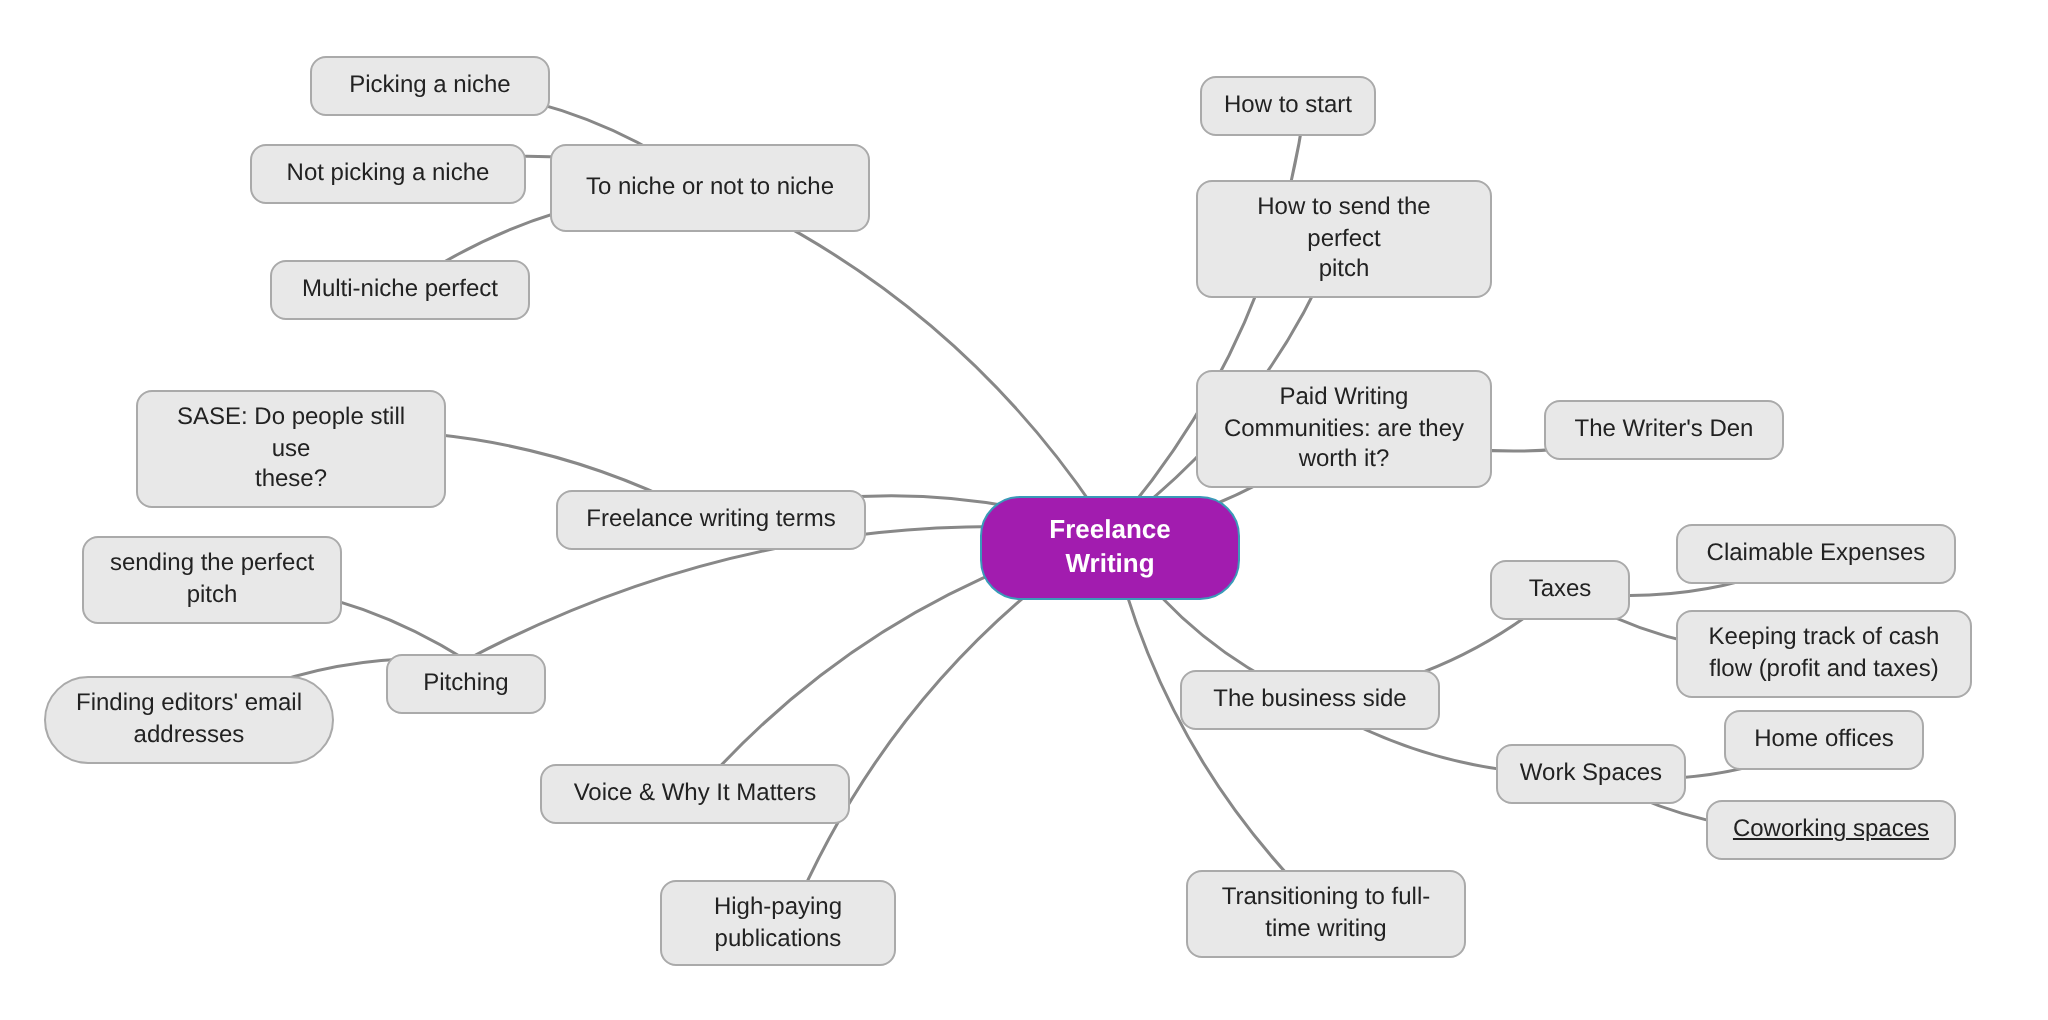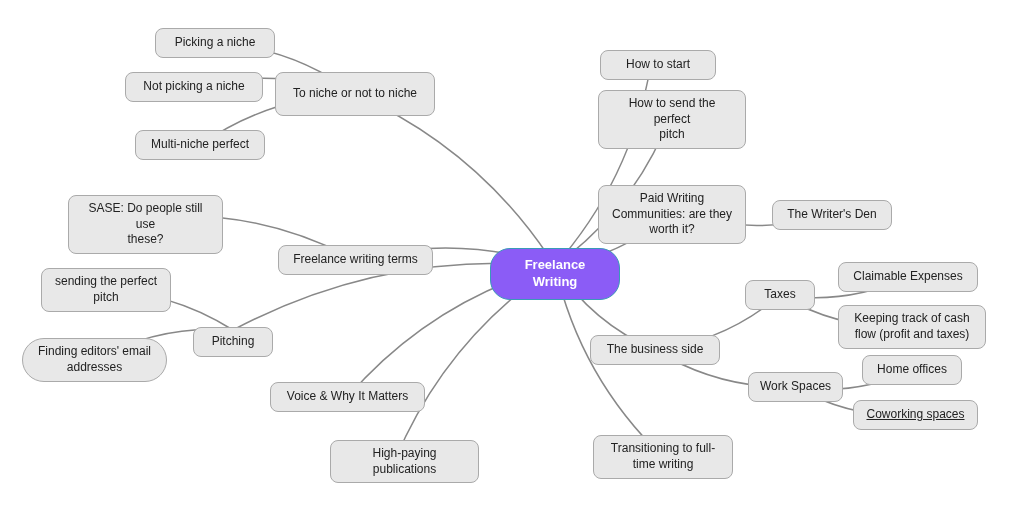--- a/index.html
+++ b/index.html
@@ -31,21 +31,21 @@
       background: #e8e8e8;
       padding: 5px 10px;
       font-size: 12px;
       color: #222;
       text-align: center;
       z-index: 1;
       line-height: 1.3;
       white-space: nowrap;
     }
     .node.center {
-      background: #8b5cf6;
+      background: #a21caf;
       color: #fff;
       font-weight: bold;
       border-color: #3a9ab8;
       border-radius: 20px;
       font-size: 13px;
       padding: 8px 16px;
     }
   </style>
 </head>
 <body>
@@ -84,23 +84,23 @@
       <div class="node" style="left: 275px; top: 72px; width: 160px; min-height: 44px; display: flex; align-items: center; justify-content: center; white-space: pre-line;">To niche or not to niche</div>
       <div class="node" style="left: 68px; top: 195px; width: 155px; min-height: 44px; display: flex; align-items: center; justify-content: center; white-space: pre-line;">SASE: Do people still use
 these?</div>
       <div class="node" style="left: 278px; top: 245px; width: 155px; min-height: 30px; display: flex; align-items: center; justify-content: center; white-space: pre-line;">Freelance writing terms</div>
       <div class="node" style="left: 193px; top: 315px; width: 80px; min-height: 30px; display: flex; align-items: center; justify-content: center; white-space: pre-line; margin-top: 12px;">Pitching</div>
       <div class="node" style="left: 25px; top: 268px; width: 130px; min-height: 44px; display: flex; align-items: center; justify-content: center; white-space: pre-line; margin-left: 16px;">sending the perfect
 pitch</div>
       <div class="node" style="left: 22px; top: 338px; width: 145px; min-height: 44px; display: flex; align-items: center; justify-content: center; white-space: pre-line; border-radius: 22px;">Finding editors' email
 addresses</div>
       <div class="node" style="left: 270px; top: 382px; width: 155px; min-height: 30px; display: flex; align-items: center; justify-content: center; white-space: pre-line;">Voice &amp; Why It Matters</div>
-      <div class="node" style="left: 330px; top: 440px; width: 149px; min-height: 40px; display: flex; align-items: center; justify-content: center; white-space: pre-line;">High-paying
+      <div class="node" style="left: 330px; top: 440px; width: 118px; min-height: 40px; display: flex; align-items: center; justify-content: center; white-space: pre-line;">High-paying
 publications</div>
-      <div class="node" style="left: 600px; top: 50px; width: 116px; min-height: 30px; display: flex; align-items: center; justify-content: center; white-space: pre-line;">How to start</div>
+      <div class="node" style="left: 600px; top: 38px; width: 88px; min-height: 30px; display: flex; align-items: center; justify-content: center; white-space: pre-line;">How to start</div>
       <div class="node" style="left: 598px; top: 90px; width: 148px; min-height: 44px; display: flex; align-items: center; justify-content: center; white-space: pre-line;">How to send the perfect
 pitch</div>
       <div class="node" style="left: 598px; top: 185px; width: 148px; min-height: 54px; display: flex; align-items: center; justify-content: center; white-space: pre-line;">Paid Writing
 Communities: are they
 worth it?</div>
       <div class="node" style="left: 772px; top: 200px; width: 120px; min-height: 30px; display: flex; align-items: center; justify-content: center; white-space: pre-line;">The Writer's Den</div>
       <div class="node" style="left: 590px; top: 335px; width: 130px; min-height: 30px; display: flex; align-items: center; justify-content: center; white-space: pre-line;">The business side</div>
       <div class="node" style="left: 745px; top: 280px; width: 70px; min-height: 30px; display: flex; align-items: center; justify-content: center; white-space: pre-line;">Taxes</div>
       <div class="node" style="left: 838px; top: 262px; width: 140px; min-height: 30px; display: flex; align-items: center; justify-content: center; white-space: pre-line;">Claimable Expenses</div>
       <div class="node" style="left: 838px; top: 305px; width: 148px; min-height: 44px; display: flex; align-items: center; justify-content: center; white-space: pre-line;">Keeping track of cash

